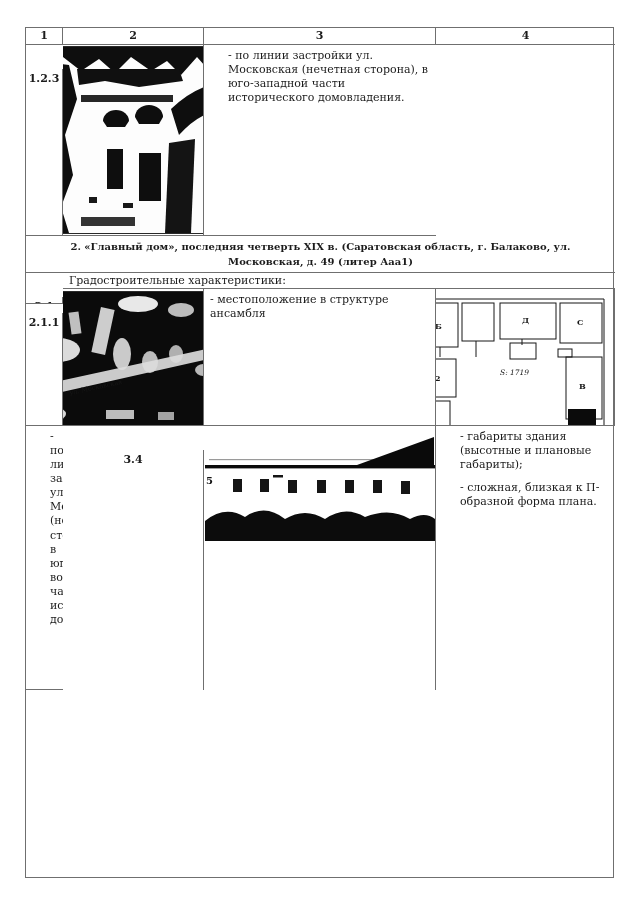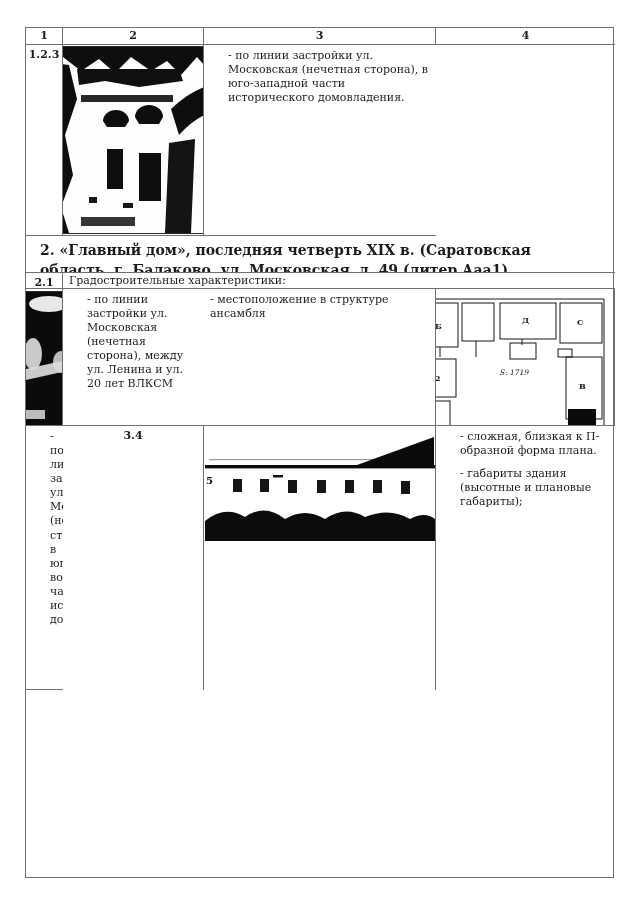--- a/index.html
+++ b/index.html
@@ -23,25 +23,25 @@
   .c{
     border-right:1px solid var(--border);
     border-bottom:1px solid var(--border);
     box-sizing:border-box;overflow:hidden;
     font-size:11px;line-height:1.28;
     padding:4px 6px;
   }
   .no-br{border-right:none;padding-left:24px;}
   .no-bb{border-bottom:none;}
   .head{font-weight:bold;text-align:center;padding:1px 0 0 0;font-size:11px;}
-  .num{font-weight:bold;text-align:center;padding:3px 1px;}
+  .num{font-weight:bold;text-align:center;padding:3px 1px;margin-top:24px;}
   .bold{font-weight:bold;}
   .section{
-    grid-column:1 / 5;text-align:left;font-weight:bold;
-    font-size:14px;line-height:1.45;padding:4px 14px;
+    grid-column:1 / 5;text-align:center;font-weight:bold;
+    font-size:10px;line-height:1.45;padding:4px 14px;
   }
   .span3{grid-column:2 / 5;font-weight:normal;padding:1px 6px;}
   .img-cell{padding:0;display:flex;}
   .img-cell.center{align-items:center;justify-content:center;}
   .photo-frame{border:1px solid #2a2a2a;font-size:0;line-height:0;}
   .desc p{margin:0 0 9px 0;}
   svg text{font-family:"DejaVu Serif", serif;}
 </style>
 </head>
 <body>
@@ -76,20 +76,21 @@
       </svg>
     </span>
   </div>
   <div class="c no-br desc">- по линии застройки ул. Московская (нечетная сторона), в юго-западной части исторического домовладения.</div>
 
   <div class="c section no-br">2. «Главный дом», последняя четверть XIX в. (Саратовская область, г. Балаково, ул. Московская, д. 49 (литер Ааа1)</div>
 
   <div class="c num">2.1</div>
   <div class="c span3 no-br">Градостроительные характеристики:</div>
 
+  <div class="c num">2.1.1</div>
   <div class="c img-cell" style="align-items:flex-start;justify-content:center;padding-top:2px;">
     <span class="photo-frame">
       
       <svg width="230" height="133" viewBox="0 0 230 133">
         <rect width="230" height="133" fill="#0b0b0b"></rect>
         <ellipse cx="40" cy="58" rx="22" ry="12" fill="#f2f2f2" opacity="0.9"></ellipse>
         <ellipse cx="22" cy="88" rx="12" ry="7" fill="#eeeeee" opacity="0.85"></ellipse>
         <rect x="78" y="16" width="14" height="46" fill="#f0f0f0" opacity="0.85" transform="rotate(12 85 39)"></rect>
         <ellipse cx="120" cy="12" rx="20" ry="8" fill="#f4f4f4" opacity="0.95"></ellipse>
         <ellipse cx="163" cy="18" rx="13" ry="7" fill="#e9e9e9" opacity="0.8"></ellipse>
@@ -102,21 +103,20 @@
         <text x="52" y="103" font-size="6.5" fill="#161616" transform="rotate(-12 52 103)">ул. Московская</text>
         <polygon points="214,0 227,0 198,133 186,133" fill="#e0e0e0" opacity="0.92"></polygon>
         <text x="0" y="0" font-size="6.5" fill="#161616" transform="translate(201,62) rotate(77)">ул. Ленина</text>
         <ellipse cx="30" cy="122" rx="18" ry="8" fill="#efefef" opacity="0.9"></ellipse>
         <rect x="88" y="118" width="28" height="9" fill="#e9e9e9" opacity="0.8"></rect>
         <rect x="140" y="120" width="16" height="8" fill="#e4e4e4" opacity="0.7"></rect>
         <ellipse cx="210" cy="122" rx="12" ry="7" fill="#ededed" opacity="0.85"></ellipse>
       </svg>
     </span>
   </div>
-  <div class="c no-br desc">- по линии застройки ул. Московская (нечетная сторона), между ул. Ленина и ул. 20 лет ВЛКСМ</div>
 
   <div class="c">- местоположение в структуре ансамбля</div>
   <div class="c img-cell" style="justify-content:flex-end;padding:6px 4px 0 0;align-items:flex-start;">
     <span style="font-size:0;line-height:0;">
       
       <svg width="200" height="246" viewBox="0 0 200 246">
         <rect width="200" height="246" fill="#ffffff"></rect>
         <g fill="none" stroke="#161616" stroke-width="1">
           <path d="M8,4 H194 V238 H8 Z"></path>
           <rect x="12" y="8" width="36" height="44"></rect>
@@ -171,17 +171,17 @@
           <rect x="168" y="51" width="9" height="13"></rect>
           <rect x="196" y="52" width="9" height="13"></rect>
           <rect x="68" y="46" width="10" height="2.5"></rect>
         </g>
         <path d="M0,92 Q20,76 40,88 Q60,74 80,90 Q100,78 120,90 Q140,76 160,88 Q185,78 205,90 Q220,82 230,90 L230,112 L0,112 Z" fill="#0c0c0c"></path>
         <path d="M0,104 h230 v8 h-230 z" fill="#0c0c0c"></path>
       </svg>
     </span>
   </div>
   <div class="c no-br no-bb desc">
+    <p>- габариты здания (высотные и плановые габариты);</p>
     <p>- сложная, близкая к П-образной форма плана.</p>
-    <p>- габариты здания (высотные и плановые габариты);</p>
   </div>
 
 </div>
 
 </body></html>

